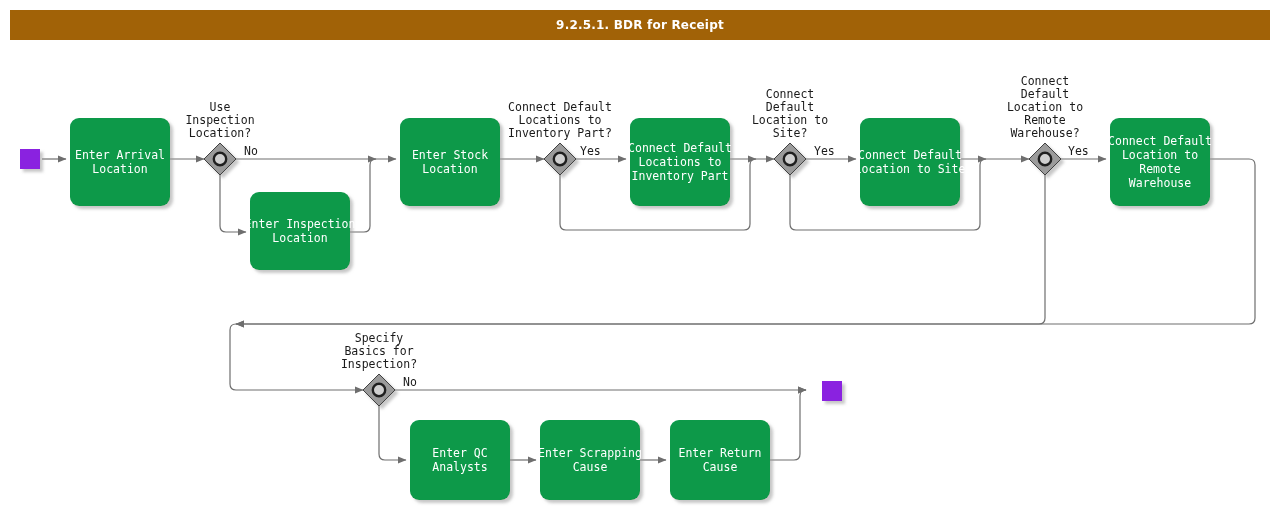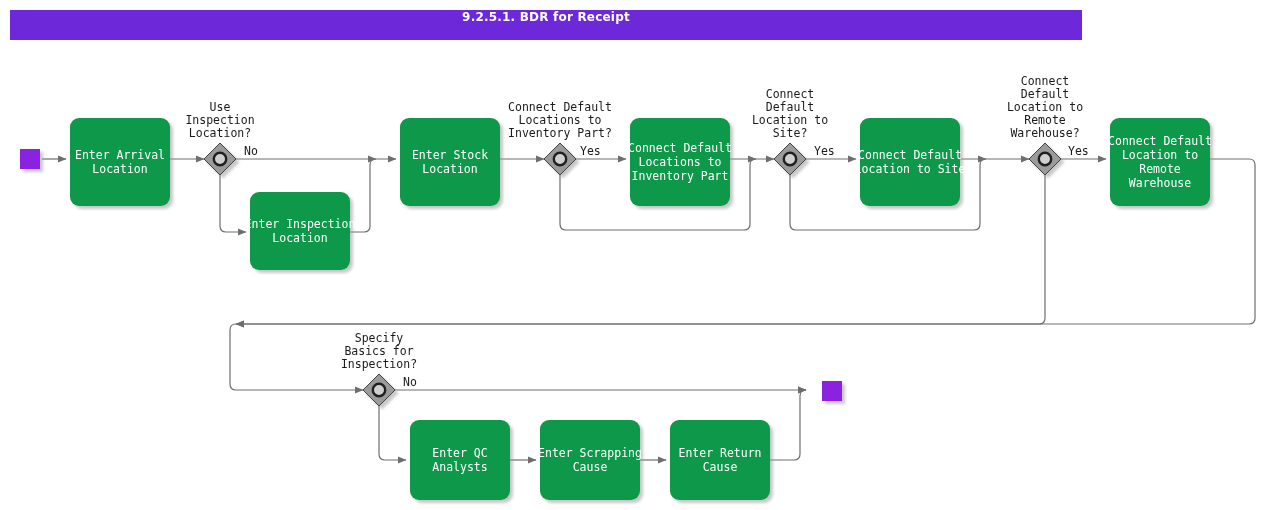--- a/index.html
+++ b/index.html
@@ -15,25 +15,25 @@
   }
   #diagram-root {
     position: relative;
     width: 1280px;
     height: 510px;
   }
   .title-bar {
     position: absolute;
     left: 10px;
     top: 10px;
-    width: 1072px;
+    width: 1260px;
     height: 30px;
-    background: #6d28d9;
+    background: #a16207;
     display: flex;
-    align-items: flex-start;
+    align-items: center;
     justify-content: center;
   }
   .title-bar .title-text {
     color: #ffffff;
     font-family: "DejaVu Sans", sans-serif;
     font-size: 12px;
     font-weight: bold;
     letter-spacing: 0.2px;
   }
   svg.canvas {

